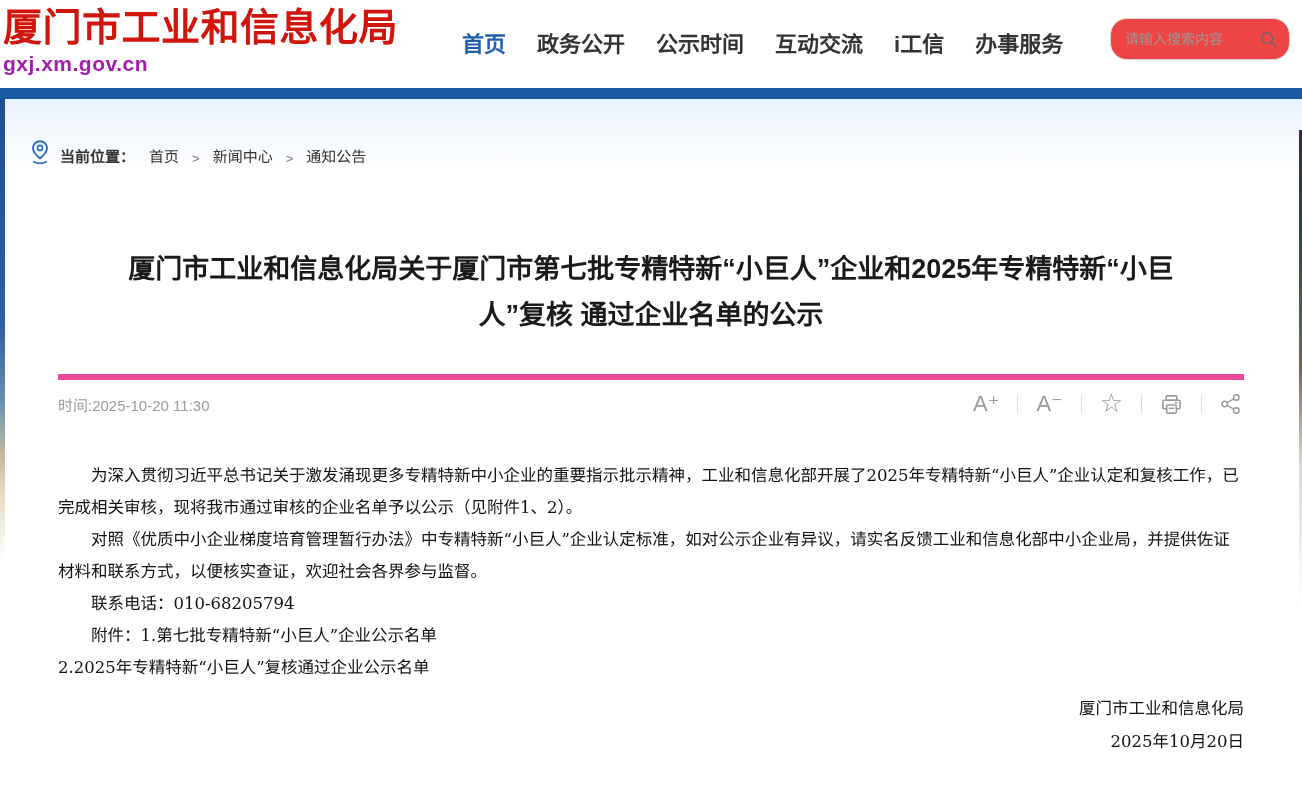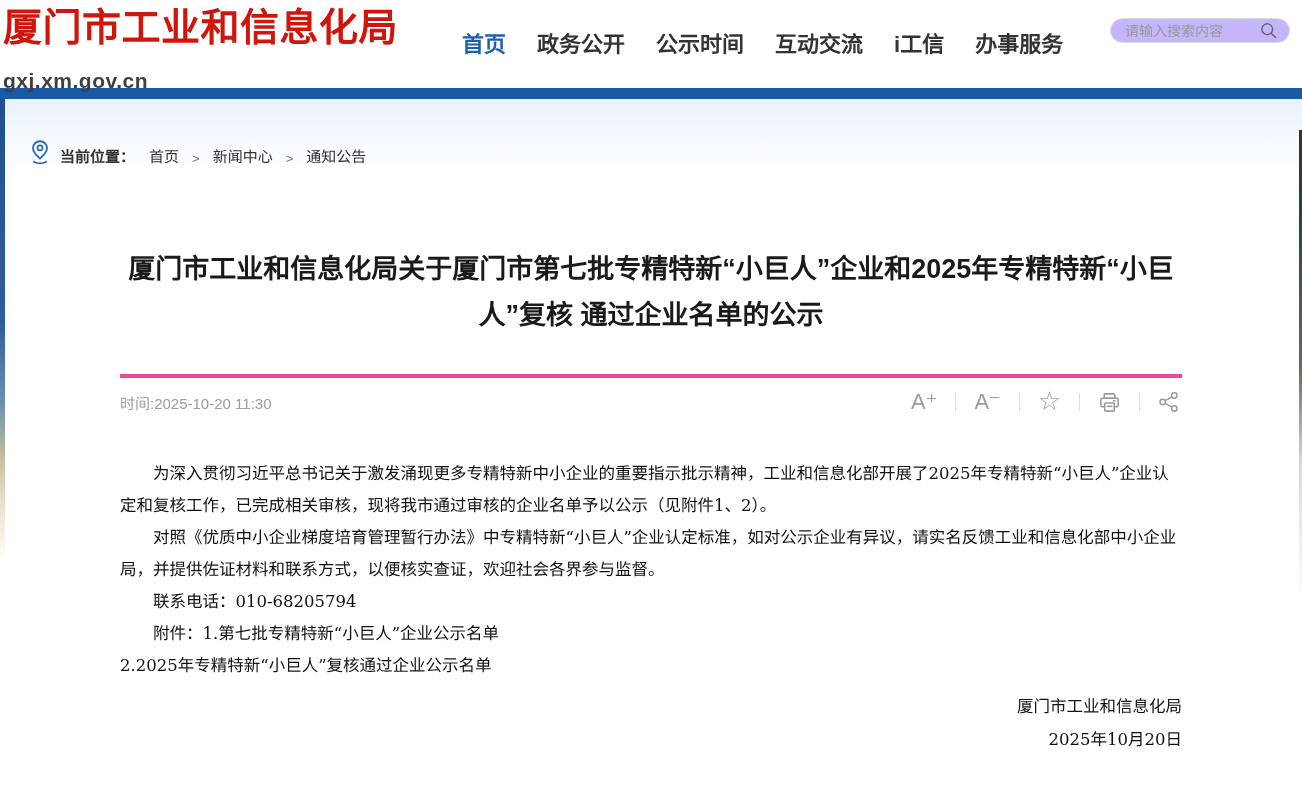--- a/index.html
+++ b/index.html
@@ -3,25 +3,25 @@
 <meta charset="utf-8">
 <style>
   * { margin:0; padding:0; box-sizing:border-box; }
   html,body { width:1302px; height:800px; background:#fff; overflow:hidden; }
   body { font-family:"Liberation Sans","DejaVu Sans",sans-serif; position:relative; }
 
   
   .site-header { height:88px; background:#fff; position:relative; display:flex; align-items:flex-start; }
   .logo { padding:6px 0 0 3px; width:462px; flex:none; }
   .logo-title { font-family:"DejaVu Serif","Liberation Serif",serif; font-weight:bold; font-size:39px; line-height:1.12; color:#d0160c; letter-spacing:0.5px; cursor:pointer; white-space:nowrap; }
-  .logo-domain { font-weight:bold; font-size:21px; color:#404040; margin-top:19px; letter-spacing:0.5px; }
+  .logo-domain { font-weight:bold; font-size:21px; color:#a21caf; margin-top:2px; letter-spacing:0.5px; }
   .main-nav { display:flex; gap:31px; margin-top:26px; white-space:nowrap; }
   .nav-item { font-weight:bold; font-size:22px; color:#333; cursor:pointer; text-decoration:none; }
   .nav-item.active { color:#1e5fae; }
-  .search-box { position:absolute; right:12px; top:18px; width:180px; height:25px; border:1px solid #dcdcdc; border-radius:17px; display:flex; align-items:center; padding:0 12px 0 14px; background:#c4b5fd; }
+  .search-box { position:absolute; right:12px; top:18px; width:180px; height:42px; border:1px solid #dcdcdc; border-radius:17px; display:flex; align-items:center; padding:0 12px 0 14px; background:#ef4444; }
   .search-box input { border:none; outline:none; flex:1; font-size:14px; color:#333; background:transparent; min-width:0; }
   .search-box input::placeholder { color:#999; }
   .search-icon { flex:none; display:flex; cursor:pointer; }
 
   
   .blue-bar { height:11px; background:#1a5aa5; }
 
   
   .breadcrumb { height:67px; background:linear-gradient(180deg,#e8f1fa 0%,#f4f9fe 55%,#fdfeff 100%); display:flex; align-items:flex-end; padding-left:30px; font-size:15px; color:#333; }
   .pin-icon { display:flex; margin-right:10px; }
@@ -29,23 +29,23 @@
   .crumb-link { color:#333; cursor:pointer; text-decoration:none; }
   .crumb-sep { color:#777; margin:0 13px; font-size:13px; }
 
   
   .edge-left { position:absolute; left:0; top:99px; width:5px; height:660px; z-index:3;
     background:linear-gradient(180deg,#1f4f8f 0%,#2d5f9e 34%,#6d8fae 46%,#c2bb9e 54%,#e3ddc4 60%,#ffffff 70%); }
   .edge-right { position:absolute; right:0; top:130px; width:3px; height:540px; z-index:3;
     background:linear-gradient(180deg,#3a2b3f 0%,#23484f 18%,#4a5f46 32%,#6f6a52 44%,#d9d9d9 62%,#ffffff 88%); }
 
   
-  .article { padding:0 120px; background:#fff; }
+  .article { padding:0 58px; background:#fff; }
   .article-title { margin:80px auto 0; max-width:1080px; font-weight:bold; font-size:27px; line-height:46px; color:#1a1a1a; text-align:center; }
-  .meta-row { margin-top:36px; border-top:4px solid #ec4899; padding-top:12px; display:flex; justify-content:space-between; align-items:center; }
+  .meta-row { margin-top:36px; border-top:6px solid #ec4899; padding-top:12px; display:flex; justify-content:space-between; align-items:center; }
   .meta-time { font-size:15px; color:#9b9b9b; }
   .tools { display:flex; align-items:center; color:#a0a0a0; }
   .tool { cursor:pointer; font-size:22px; line-height:1; color:#9a9a9a; padding:0 2px; }
   .tool.star { font-size:26px; margin-top:-2px; }
   .tool svg { display:block; }
   .tool-sep { width:1px; height:18px; background:#ddd; margin:0 16px; }
 
   .article-body { margin-top:44px; font-family:"DejaVu Serif","Liberation Serif",serif; font-size:16.5px; line-height:32px; color:#111; }
   .article-body p { text-indent:2em; }
   .article-body p.no-indent { text-indent:0; }

